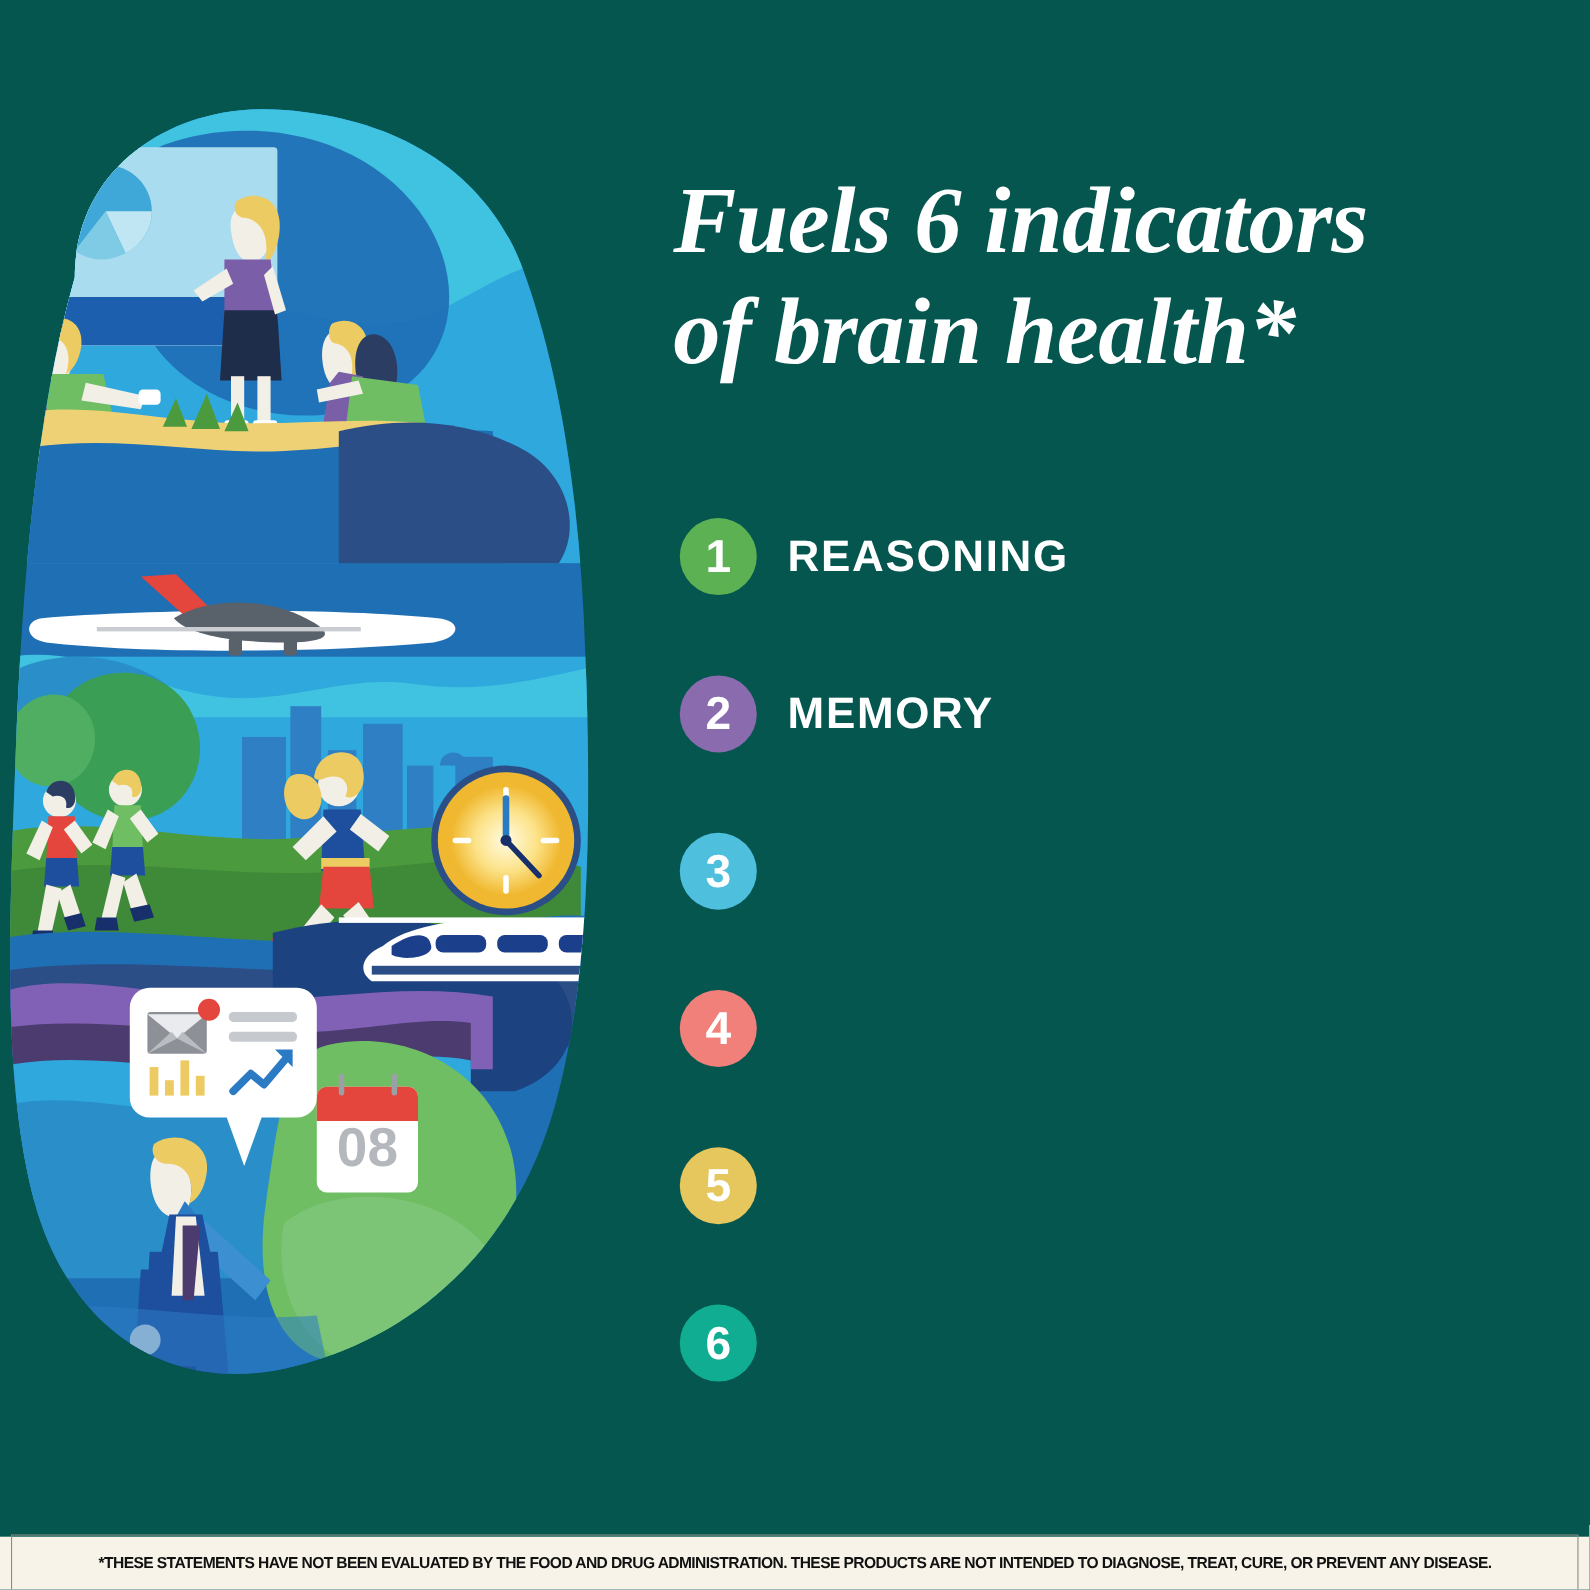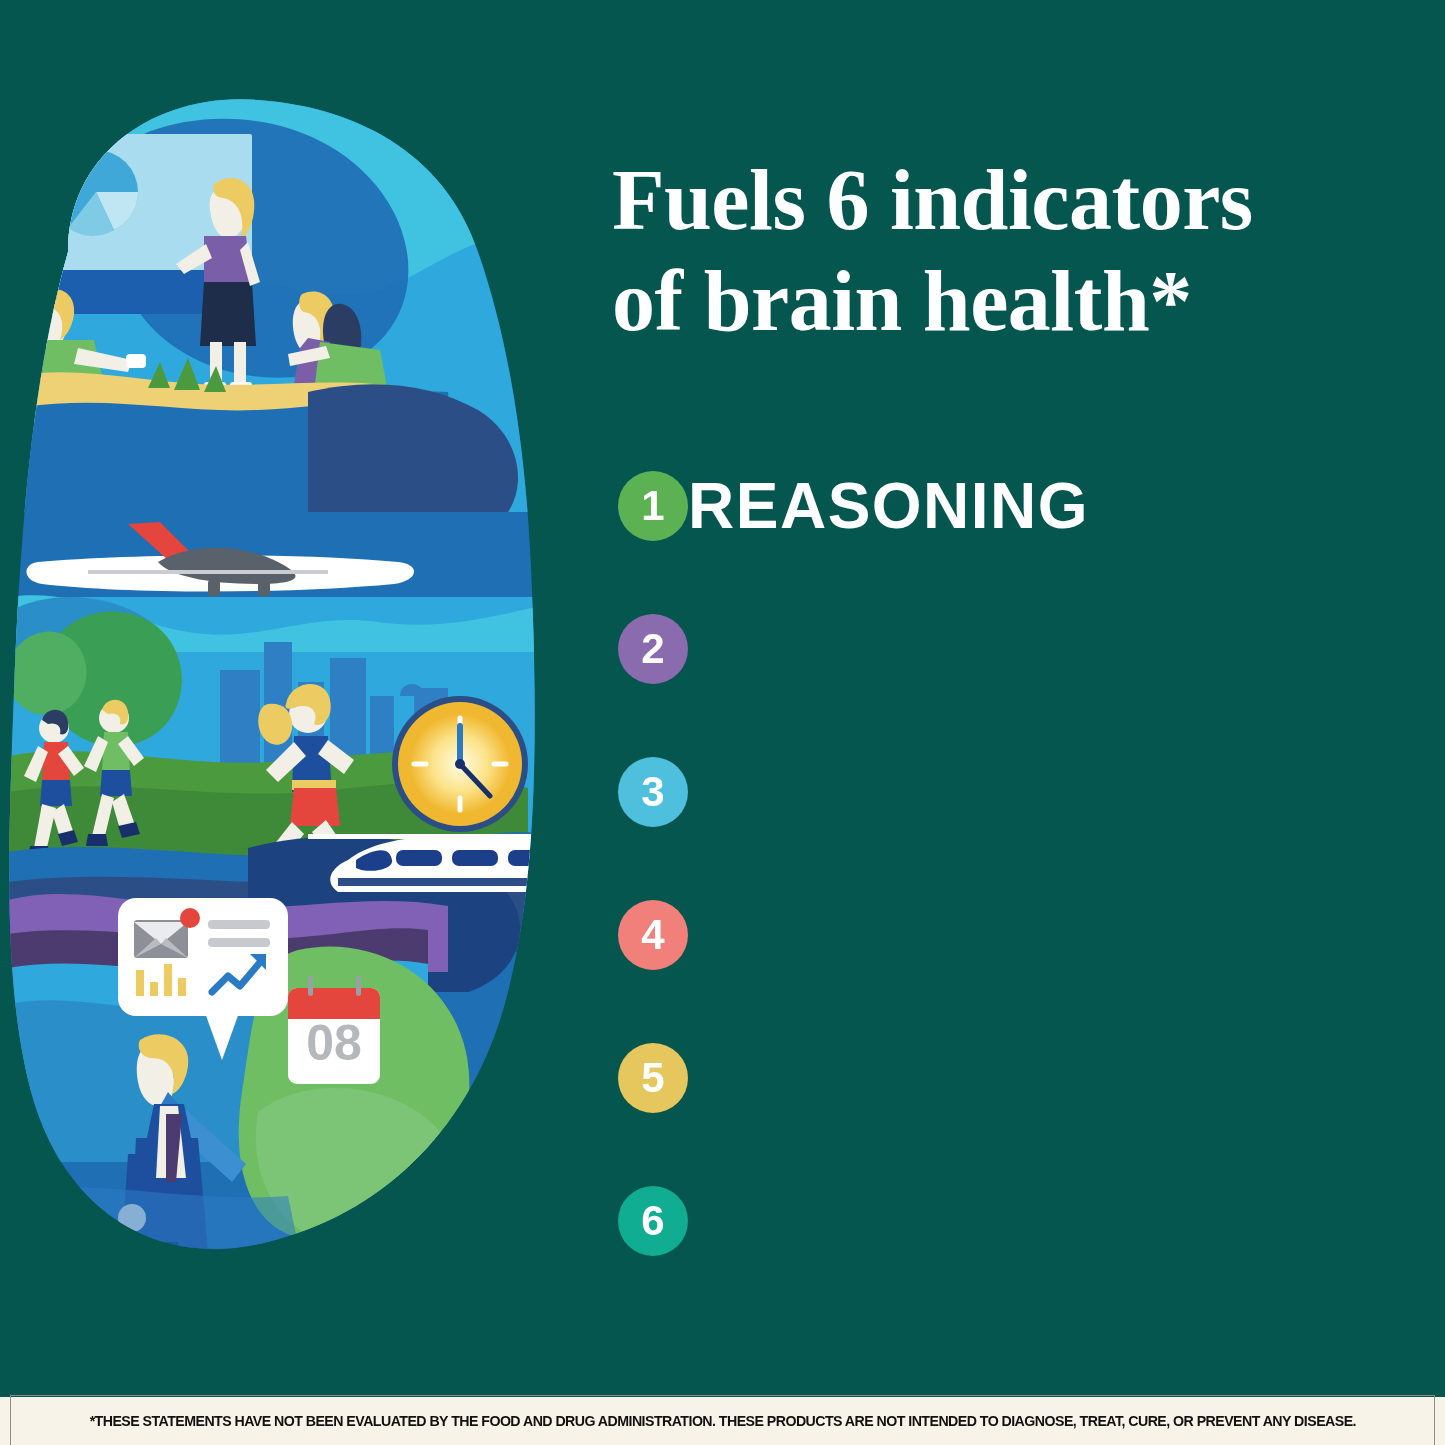--- a/index.html
+++ b/index.html
@@ -67,22 +67,23 @@
     border-radius: 50%;
     display: flex;
     align-items: center;
     justify-content: center;
     color: #FFFFFF;
     font-size: 42px;
     font-weight: 700;
     line-height: 1;
   }
   .indicator-label {
+    margin-left: 28px;
     color: #FFFFFF;
-    font-size: 64px;
+    font-size: 40px;
     font-weight: 700;
     letter-spacing: 1.5px;
     white-space: nowrap;
   }
 
   
   #disclaimer-bar {
     position: absolute;
     left: 0;
     bottom: 0;
@@ -363,31 +364,32 @@
             <path d="M150 1150 L170 1150 L174 1200 L146 1200 Z" fill="#17306B"></path>
           </g>
 
           <path d="M0 1100 C80 1084, 180 1112, 280 1104 L300 1200 L0 1200 Z" fill="#2B7BC4" opacity="0.55"></path>
         </g>
       </g>
     </svg>
   </div>
 
   <div id="content-panel">
-    <h1 id="headline" style="color: rgb(255, 255, 255);">Fuels 6 indicators
+    <h1 id="headline" style="color: rgb(255, 255, 255); font-style: italic;">Fuels 6 indicators
 of brain health*</h1>
   </div>
 
   <ul id="indicator-list">
     <li class="indicator-row">
       <span class="indicator-badge" style="background: rgb(92, 177, 83);">1</span>
       <span class="indicator-label">REASONING</span>
     </li>
     <li class="indicator-row">
       <span class="indicator-badge" style="background: rgb(138, 107, 174);">2</span>
+      <span class="indicator-label">MEMORY</span>
     </li>
     <li class="indicator-row">
       <span class="indicator-badge" style="background: rgb(78, 192, 221);">3</span>
     </li>
     <li class="indicator-row">
       <span class="indicator-badge" style="background: rgb(240, 128, 121);">4</span>
     </li>
     <li class="indicator-row">
       <span class="indicator-badge" style="background: rgb(230, 199, 94);">5</span>
     </li>

